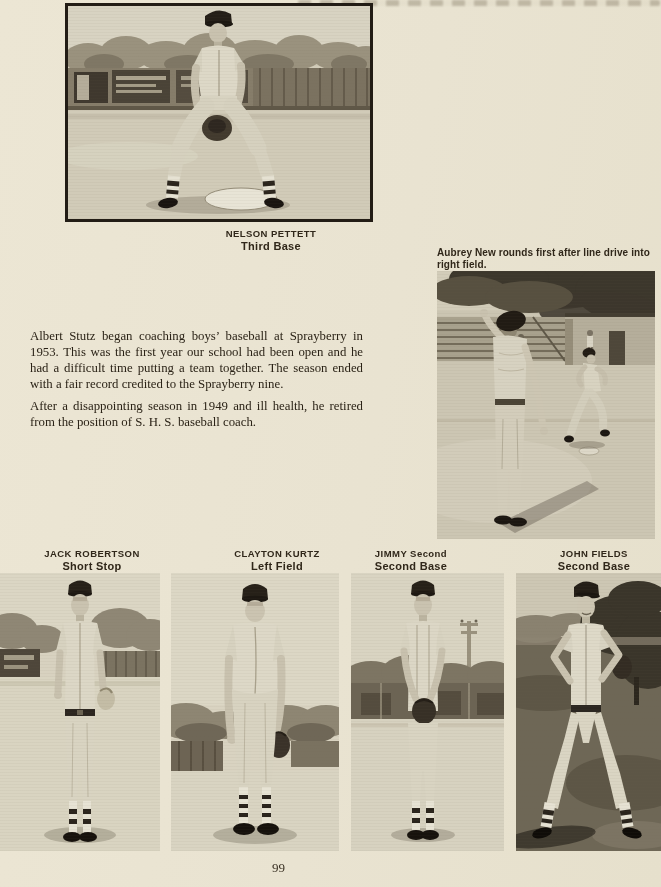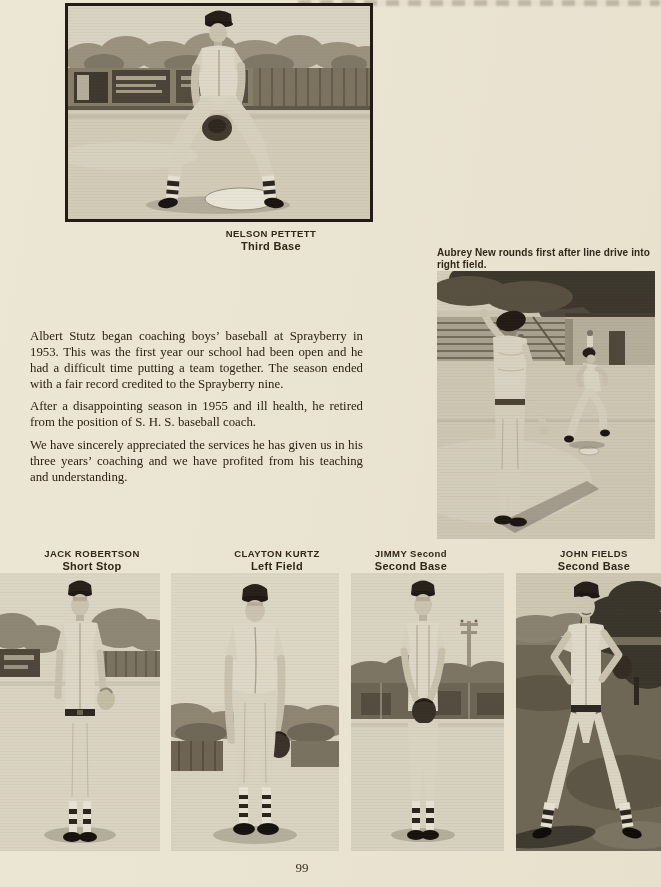--- a/index.html
+++ b/index.html
@@ -27,21 +27,21 @@
   .cap .pos{font-size:11px; letter-spacing:.3px;}
   .action-cap{
     position:absolute; left:437px; top:247px; width:216px;
     font-family:"Liberation Sans", sans-serif; font-weight:bold;
     font-size:10px; line-height:1.18; letter-spacing:.1px; color:#30271a; text-align:left;
   }
   .article{position:absolute; left:30px; top:317px; width:333px;
            font-size:12.8px; line-height:1.24; text-align:justify;margin-top:12px;}
   .article p{margin:0 0 7px 0;}
   .pageno{position:absolute; left:272px; top:860px; width:60px;
-          text-align:center; font-size:13px; color:#3a3124;}
+          font-size:13px; color:#3a3124;}
 </style>
 </head>
 <body>
 
 <div class="page">
 
   <div class="artifact"></div>
 
   <div class="photo framed" style="left:65px; top:3px; width:302px; height:213px;">
     <svg viewBox="0 0 302 213">
@@ -217,22 +217,21 @@
         <line x1="-6" y1="110" x2="-7" y2="160" stroke="#b4ad99" stroke-width="1"></line>
         <line x1="8" y1="110" x2="9" y2="160" stroke="#b4ad99" stroke-width="1"></line>
         <ellipse cx="-6" cy="211" rx="9" ry="4.5" fill="#1b1611"></ellipse>
         <ellipse cx="9" cy="213" rx="9" ry="4.5" fill="#1b1611"></ellipse>
       </g>
     </svg>
   </div>
 
   <div class="article">
     <p>Albert Stutz began coaching boys’ baseball at Sprayberry in 1953.  This was the first year our school had been open and he had a difficult time putting a team together.  The season ended with a fair record credited to the Sprayberry nine.</p>
-    <p>After a disappointing season in 1955 and ill health, he retired from the position of S. H. S. baseball coach.</p>
-    <p>We have sincerely appreciated the services he has given us in his three years’ coaching and we have profited from his teaching and understanding.</p>
+    <p>After a disappointing season in 1949 and ill health, he retired from the position of S. H. S. baseball coach.</p>
   </div>
 
   <div class="cap" style="left:12px;  top:549px; width:160px;">
     <div class="name">JACK ROBERTSON</div>
     <div class="pos">Short Stop</div>
   </div>
   <div class="cap" style="left:197px; top:549px; width:160px;">
     <div class="name">CLAYTON KURTZ</div>
     <div class="pos">Left Field</div>
   </div>

